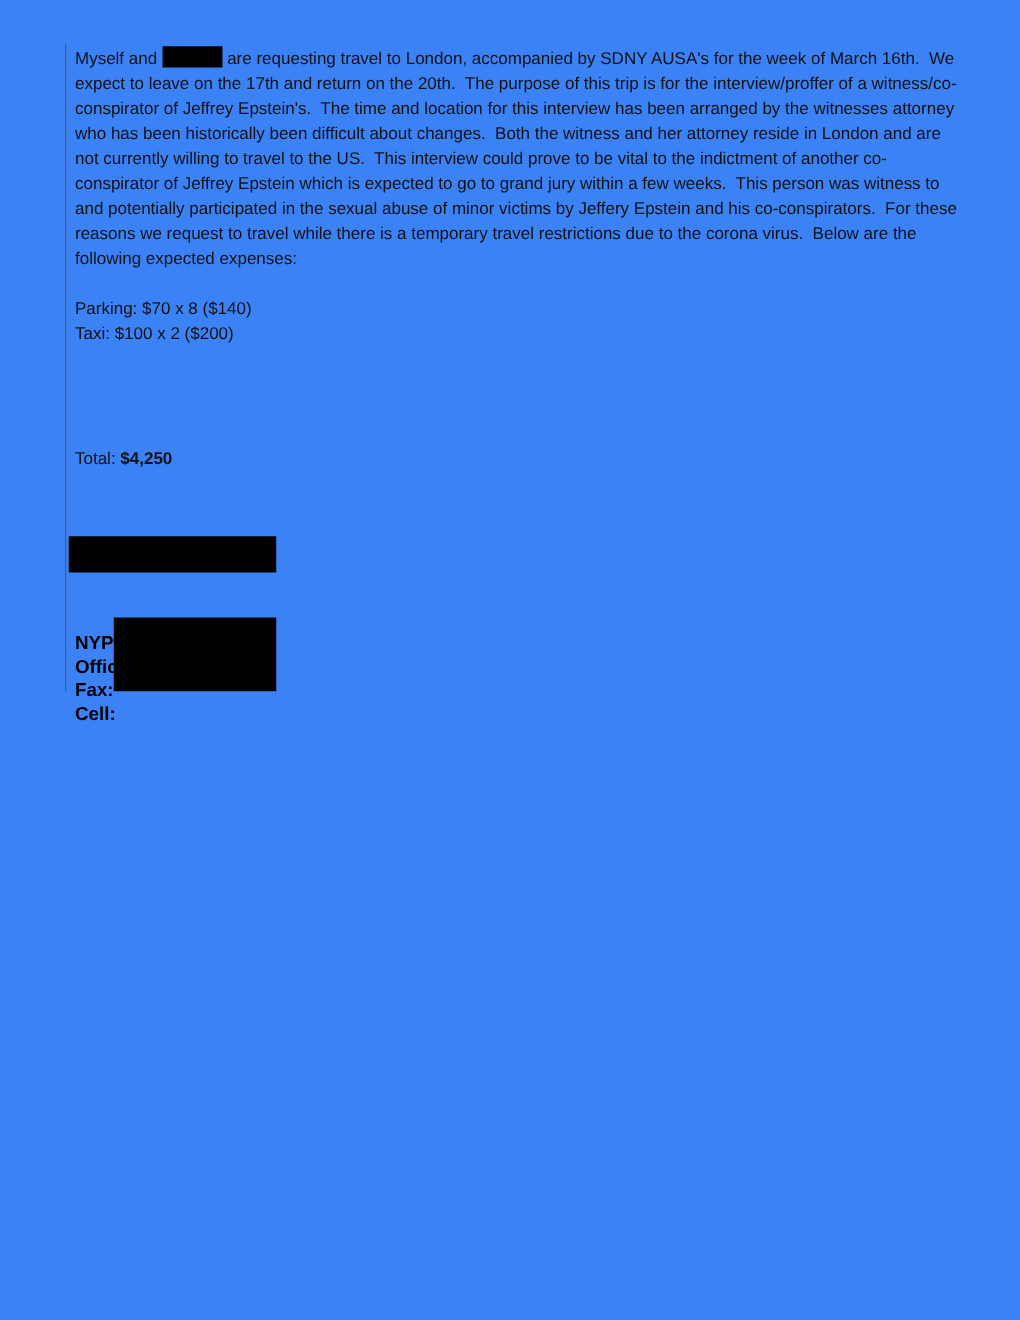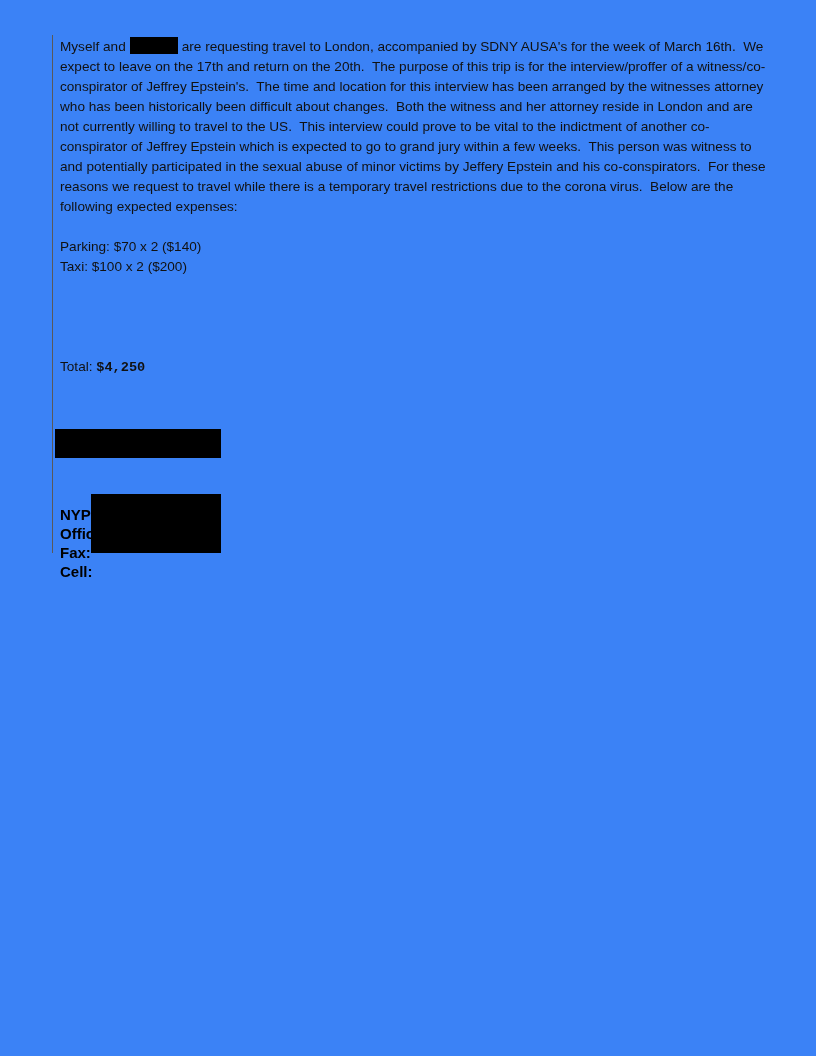--- a/index.html
+++ b/index.html
@@ -47,21 +47,21 @@
     top: 202px;
     width: 400px;
   }
   .expense-line { height: 20px; }
   .total-line {
     position: absolute;
     left: 7px;
     top: 322px;
     margin: 0;
   }
-  .b { font-weight: bold; font-family: Liberation Mono, monospace; }
+  .b { font-weight: bold; }
   .signature {
     position: absolute;
     left: 7px;
     top: 423px;
     font-size: 15px;
     line-height: 19px;
     font-weight: bold;
     color: #000000;
     margin-top: 47px;
   }
@@ -88,21 +88,21 @@
 </head>
 <body>
 
 <div class="page">
 
   <div class="quoted-block body-text">
 
     <p class="para t"><span>Myself and</span><span class="redact-inline"></span><span>are requesting travel to London, accompanied by SDNY AUSA's for the week of March 16th.  We expect to leave on the 17th and return on the 20th.  The purpose of this trip is for the interview/proffer of a witness/co-conspirator of Jeffrey Epstein's.  The time and location for this interview has been arranged by the witnesses attorney who has been historically been difficult about changes.  Both the witness and her attorney reside in London and are not currently willing to travel to the US.  This interview could prove to be vital to the indictment of another co-conspirator of Jeffrey Epstein which is expected to go to grand jury within a few weeks.  This person was witness to and potentially participated in the sexual abuse of minor victims by Jeffery Epstein and his co-conspirators.  For these reasons we request to travel while there is a temporary travel restrictions due to the corona virus.  Below are the following expected expenses:</span></p>
 
     <div class="expenses">
-      <div class="expense-line t">Parking: $70 x 2 ($140)</div>
+      <div class="expense-line t">Parking: $70 x 8 ($140)</div>
       <div class="expense-line t">Taxi: $100 x 2 ($200)</div>
     </div>
 
     <p class="total-line t"><span>Total: </span><span class="b">$4,250</span></p>
 
     <div class="signature">
       <div class="sig-line t">NYPD / FBI</div>
       <div class="sig-line t">Office:</div>
       <div class="sig-line t">Fax:</div>
       <div class="sig-line t">Cell:</div>

